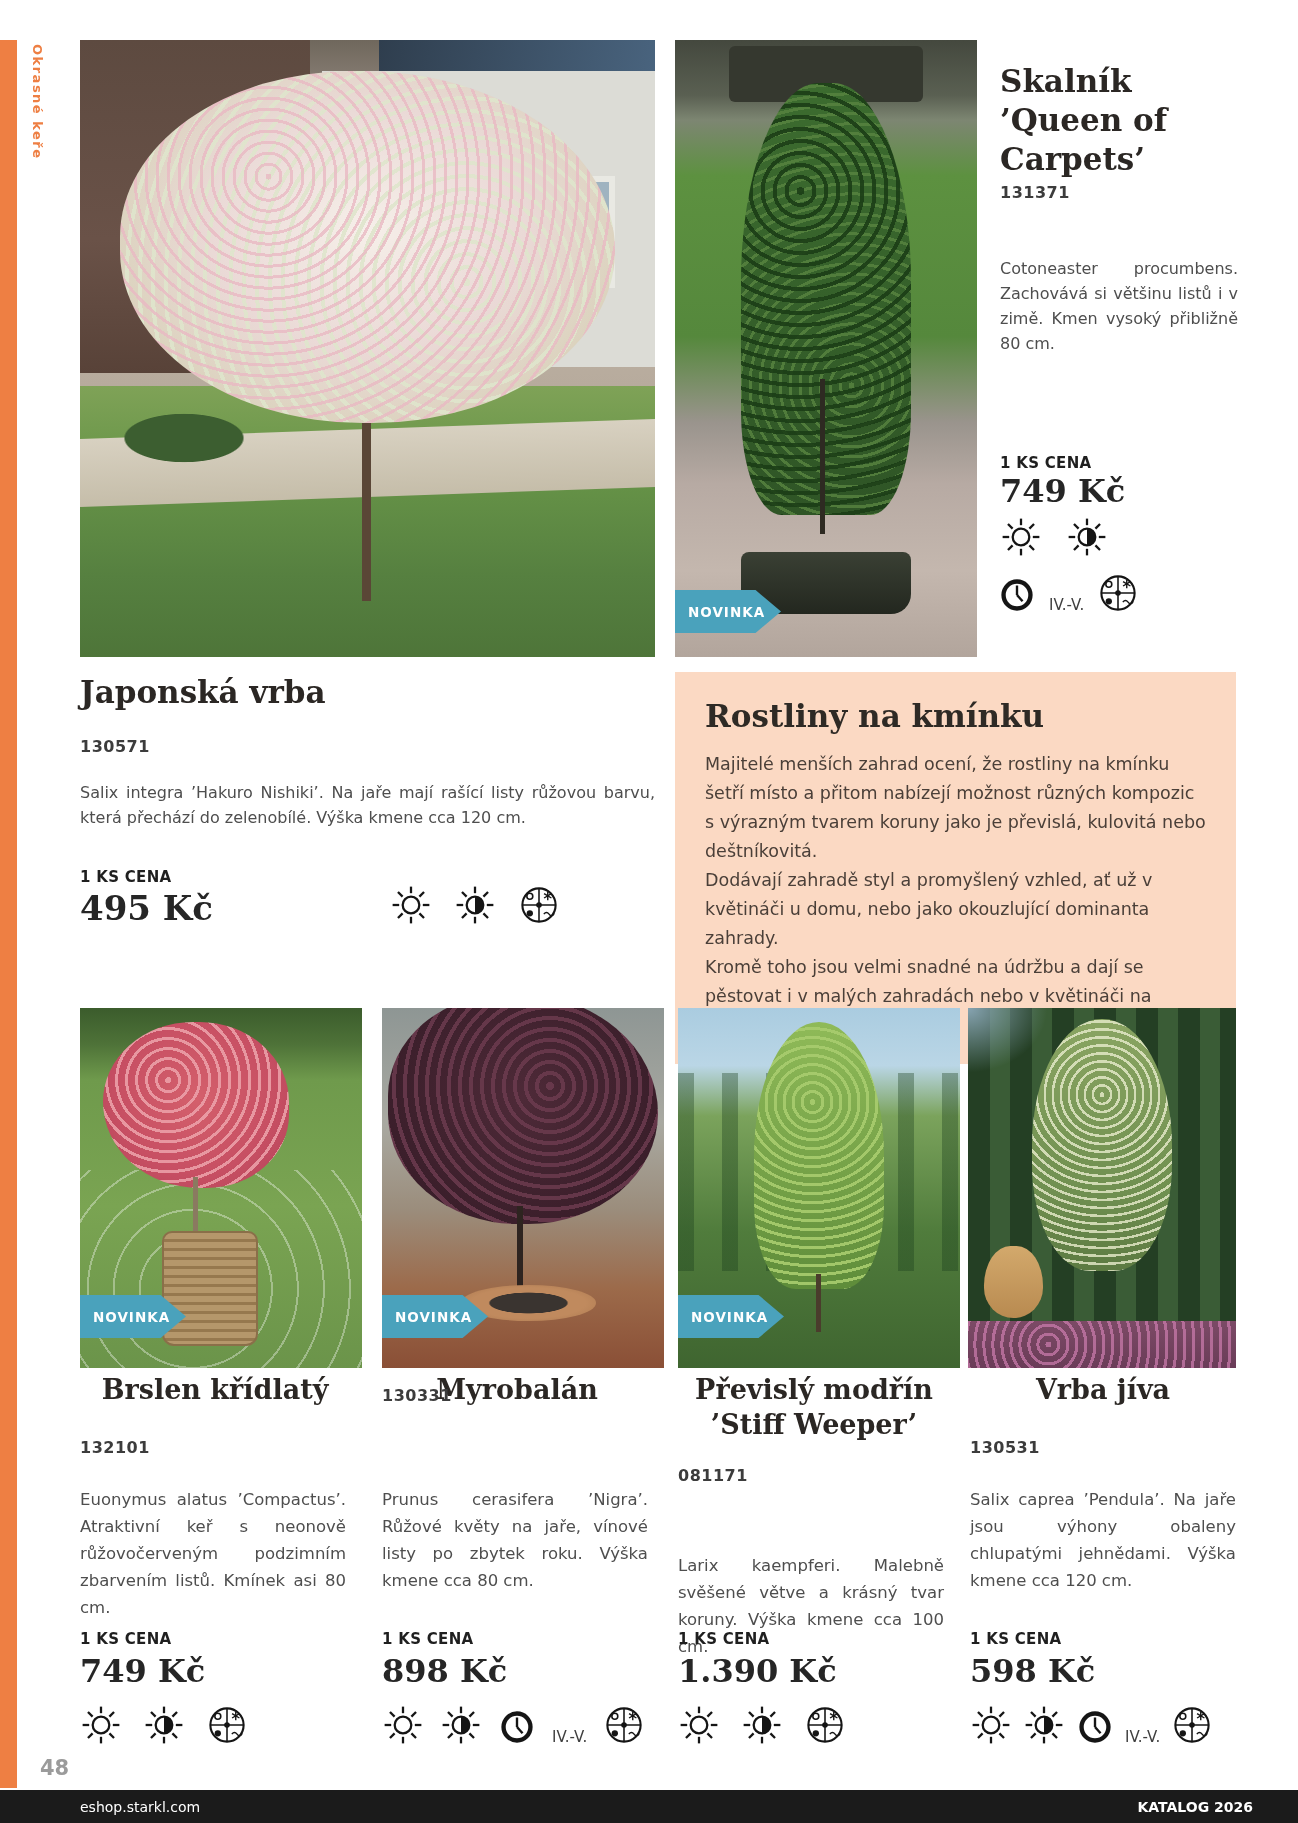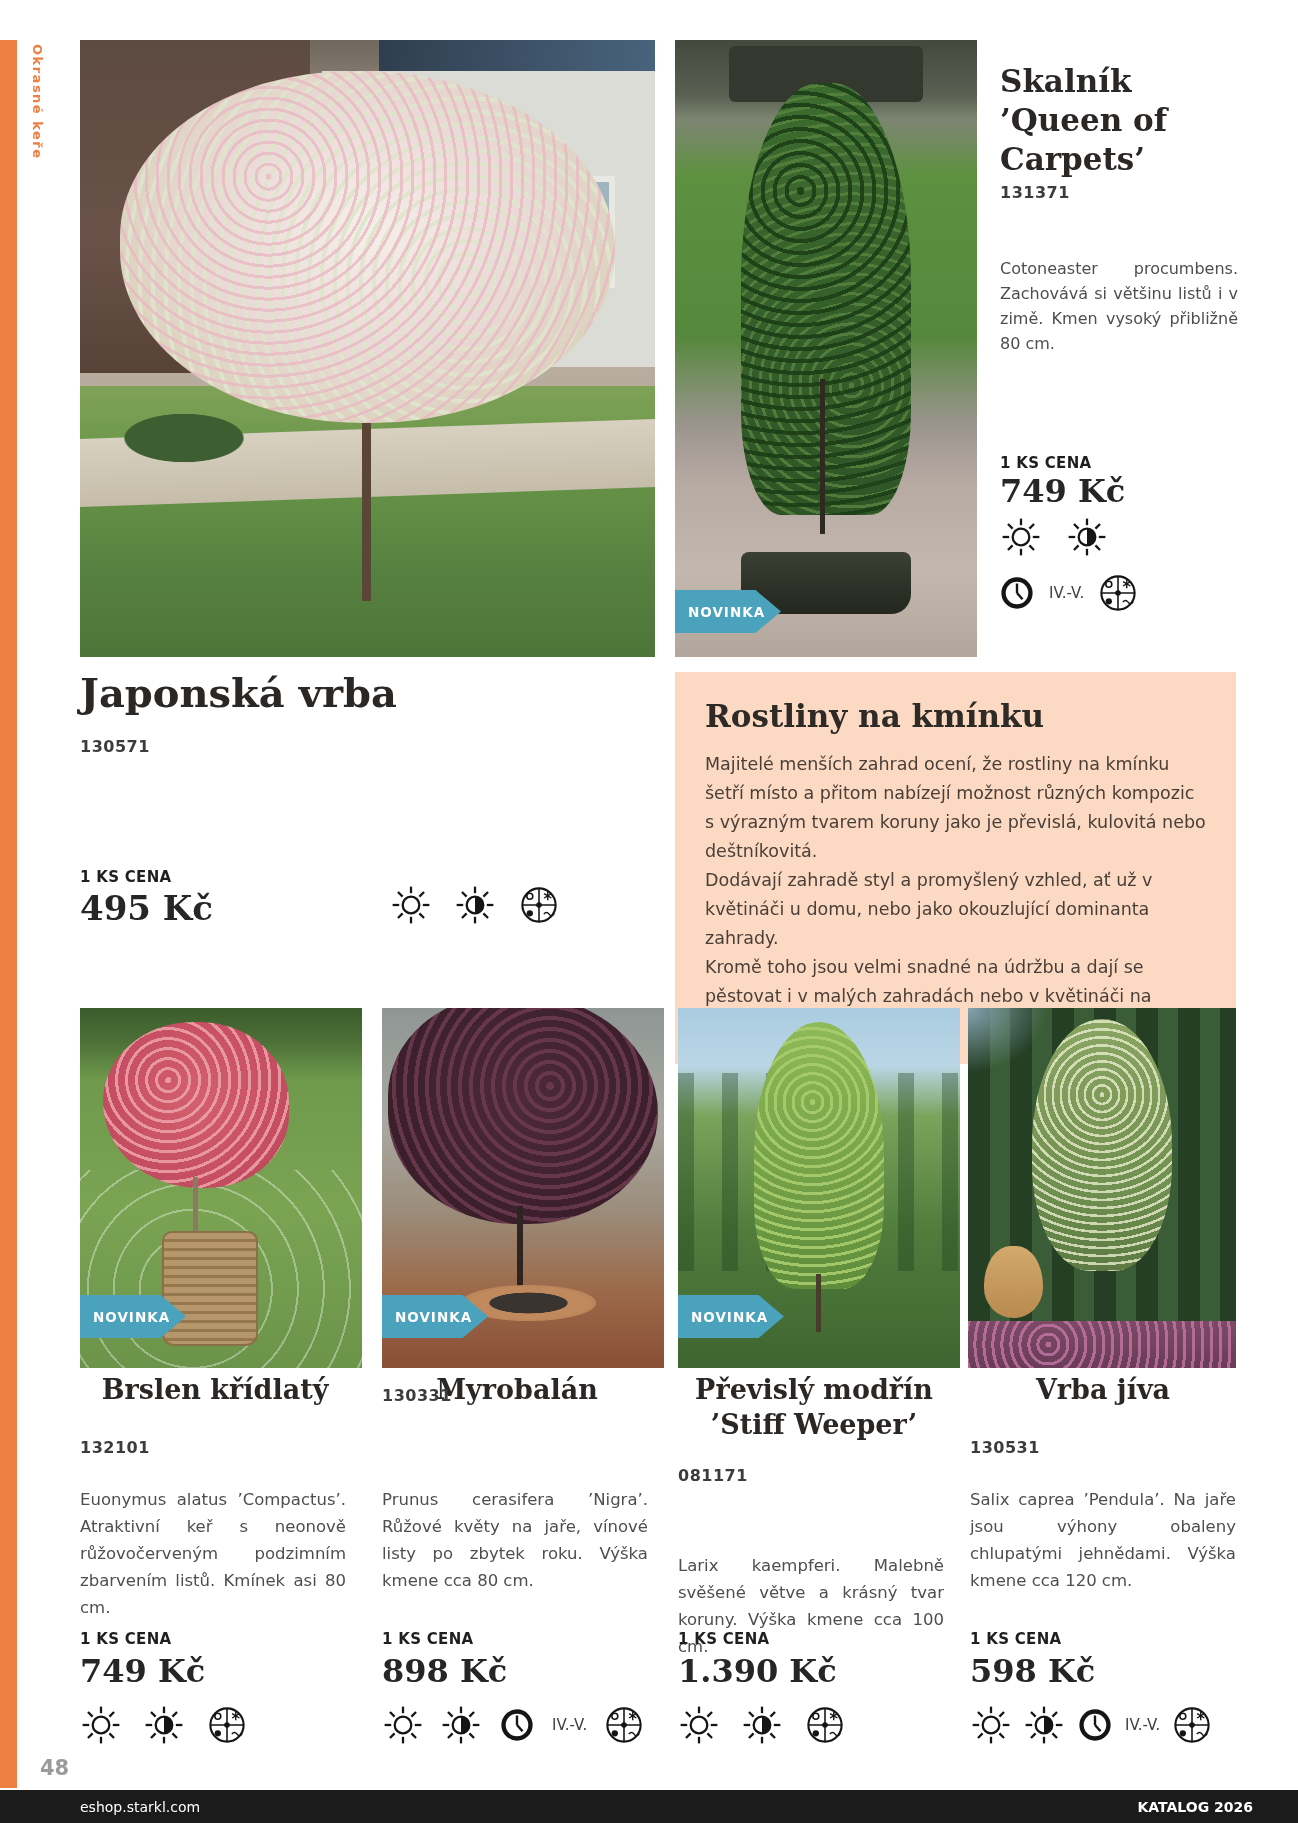--- a/index.html
+++ b/index.html
@@ -6,28 +6,28 @@
   .page{position:relative;width:1298px;height:1823px;background:#fff;overflow:hidden;
         font-family:"DejaVu Sans","Liberation Sans",sans-serif;color:#4e4e4e;}
   .abs{position:absolute;}
   
   .strip{position:absolute;left:0;top:40px;width:17px;height:1748px;background:#ee7f43;}
   .side-label{position:absolute;left:30px;top:44px;writing-mode:vertical-rl;
               font-size:13px;font-weight:bold;color:#ee7f43;letter-spacing:1.5px;}
   
   .title{font-family:"DejaVu Serif","Liberation Serif",serif;font-weight:700;color:#2b2724;}
   .t-big{font-size:31px;line-height:39px;}
-  .t-mid{font-size:40px;line-height:37px;}
+  .t-mid{font-size:31px;line-height:37px;}
   .t-sm{font-size:27px;line-height:35px;text-align:center;}
   .code{font-weight:bold;font-size:16px;color:#3c3c3c;letter-spacing:.5px;}
   .desc{font-size:16px;line-height:25px;color:#4e4e4e;text-align:justify;}
   .kscena{font-weight:bold;font-size:15px;color:#1f1f1f;letter-spacing:.3px;margin-top:12px;}
   .price{font-family:"DejaVu Serif","Liberation Serif",serif;font-weight:700;font-size:32px;color:#262626;}
   
-  .icon-row{position:absolute;display:flex;align-items:center;}
+  .icon-row{position:absolute;display:flex;align-items:flex-end;}
   .ic{width:42px;height:42px;display:block;}
   .ic-sm{width:38px;height:38px;}
   .period{font-size:15px;color:#3f3f3f;white-space:nowrap;}
   
   .badge{position:absolute;width:106px;height:43px;background:#4aa2bc;color:#fff;
          font-weight:bold;font-size:13.5px;letter-spacing:1px;display:flex;align-items:center;
          padding-left:13px;box-sizing:border-box;
          clip-path:polygon(0 0,76% 0,100% 50%,76% 100%,0 100%);}
   
   .info-box{position:absolute;left:675px;top:672px;width:561px;box-sizing:border-box;
@@ -153,20 +153,21 @@
         <use href="#i-clock"></use>
       </svg>
     <span class="period">IV.-V.</span>
     <svg class="ic">
         <use href="#i-seasons"></use>
       </svg>
   </div>
 
   <div class="abs title t-mid" style="left:80px;top:674px;">Japonská vrba</div>
   <div class="abs code" style="left:80px;top:737px;">130571</div>
+  <div class="abs desc" style="left:80px;top:780px;width:575px;">Salix integra ’Hakuro Nishiki’. Na jaře mají rašící listy růžovou barvu, která přechází do zelenobílé. Výška kmene cca 120 cm.</div>
   <div class="abs kscena" style="left:80px;top:856px;">1 KS CENA</div>
   <div class="abs price" style="left:80px;top:888px;font-size:34px;">495 Kč</div>
   <div class="icon-row" style="left:390px;top:884px;gap:22px;">
     <svg class="ic">
         <use href="#i-sun"></use>
       </svg>
     <svg class="ic">
         <use href="#i-halfsun"></use>
       </svg>
     <svg class="ic">

